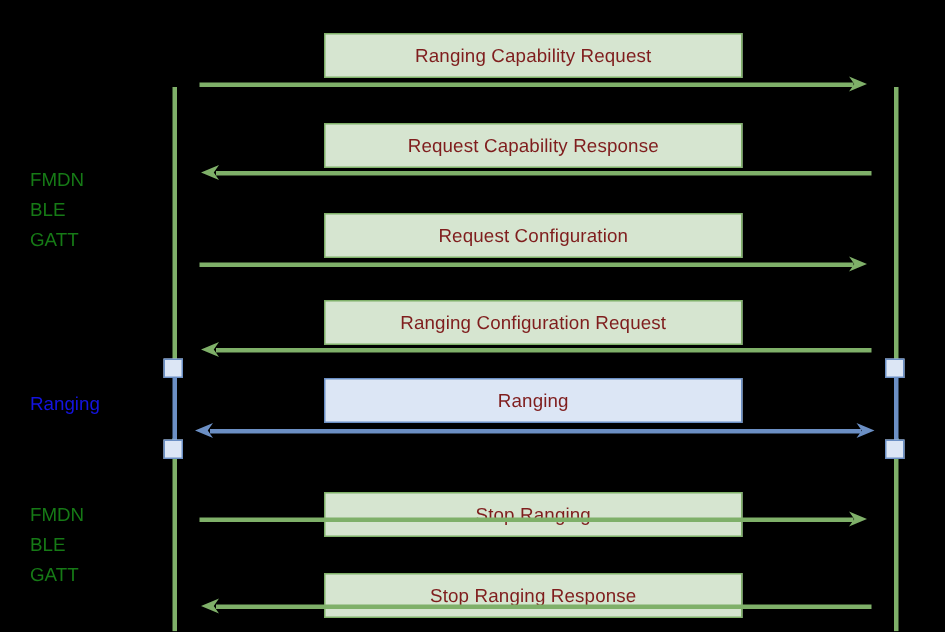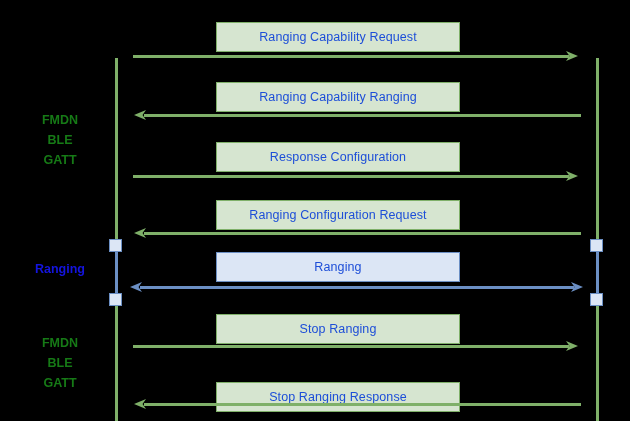--- a/index.html
+++ b/index.html
@@ -29,28 +29,28 @@
     position: absolute;
     width: 13px;
     height: 13px;
     background: #dce6f5;
     border: 1.5px solid #6b8fc4;
     box-sizing: border-box;
   }
   .msg-box {
     position: absolute;
     left: 216px;
-    width: 244px;
+    width: 279px;
     height: 30px;
     box-sizing: border-box;
     display: flex;
     align-items: center;
     justify-content: center;
     font-size: 12.5px;
-    color: #1d4ed8;
+    color: #7f1d1d;
     letter-spacing: 0.1px;
   }
   .msg-box.green {
     background: #d6e5d0;
     border: 1.5px solid #7fb069;
   }
   .msg-box.blue {
     background: #dce6f5;
     border: 1.5px solid #6b8fc4;
   }
@@ -66,23 +66,22 @@
   .arrow-shaft.green { background: #7fb069; }
   .arrow-shaft.blue  { background: #6b8fc4; }
   .arrow-head {
     position: absolute;
     top: 0px;
     width: 14px;
     height: 14px;
   }
   .side-label {
     position: absolute;
-    text-align: center;
     font-size: 12.5px;
-    font-weight: bold;
+    font-weight: normal;
     line-height: 20px;
     white-space: pre-line;
   }
   .side-label.green { color: #167a16; }
   .side-label.blue  { color: #1414e0; }
 </style>
 </head>
 <body>
 
 <div id="stage">
@@ -113,31 +112,31 @@
   <div class="msg-box green" style="top:22px;">Ranging Capability Request</div>
   <div class="arrow-wrap" style="left:133px; top:49px; width:448px;">
     <div class="arrow-shaft green" style="left:0; width:436px;"></div>
     <div class="arrow-head" style="left:432px;">
       <svg width="14" height="14" viewBox="0 0 14 14">
         <path d="M1,2 L13,7 L1,12 L4.5,7 Z" fill="#7fb069"></path>
       </svg>
     </div>
   </div>
 
-  <div class="msg-box green" style="top:82px;">Ranging Capability Ranging</div>
+  <div class="msg-box green" style="top:82px;">Request Capability Response</div>
   <div class="arrow-wrap" style="left:133px; top:108px; width:448px;">
     <div class="arrow-shaft green" style="left:11px; width:437px;"></div>
     <div class="arrow-head" style="left:0px;">
       <svg width="14" height="14" viewBox="0 0 14 14">
         <path d="M13,2 L1,7 L13,12 L9.5,7 Z" fill="#7fb069"></path>
       </svg>
     </div>
   </div>
 
-  <div class="msg-box green" style="top:142px;">Response Configuration</div>
+  <div class="msg-box green" style="top:142px;">Request Configuration</div>
   <div class="arrow-wrap" style="left:133px; top:169px; width:448px;">
     <div class="arrow-shaft green" style="left:0; width:436px;"></div>
     <div class="arrow-head" style="left:432px;">
       <svg width="14" height="14" viewBox="0 0 14 14">
         <path d="M1,2 L13,7 L1,12 L4.5,7 Z" fill="#7fb069"></path>
       </svg>
     </div>
   </div>
 
   <div class="msg-box green" style="top:200px;">Ranging Configuration Request</div>
@@ -158,21 +157,21 @@
         <path d="M13,2 L1,7 L13,12 L9.5,7 Z" fill="#6b8fc4"></path>
       </svg>
     </div>
     <div class="arrow-head" style="left:441px;">
       <svg width="14" height="14" viewBox="0 0 14 14">
         <path d="M1,2 L13,7 L1,12 L4.5,7 Z" fill="#6b8fc4"></path>
       </svg>
     </div>
   </div>
 
-  <div class="msg-box green" style="top:314px;">Stop Ranging</div>
+  <div class="msg-box green" style="top:328px;">Stop Ranging</div>
   <div class="arrow-wrap" style="left:133px; top:339px; width:448px;">
     <div class="arrow-shaft green" style="left:0; width:436px;"></div>
     <div class="arrow-head" style="left:432px;">
       <svg width="14" height="14" viewBox="0 0 14 14">
         <path d="M1,2 L13,7 L1,12 L4.5,7 Z" fill="#7fb069"></path>
       </svg>
     </div>
   </div>
 
   <div class="msg-box green" style="top:382px;">Stop Ranging Response</div>

